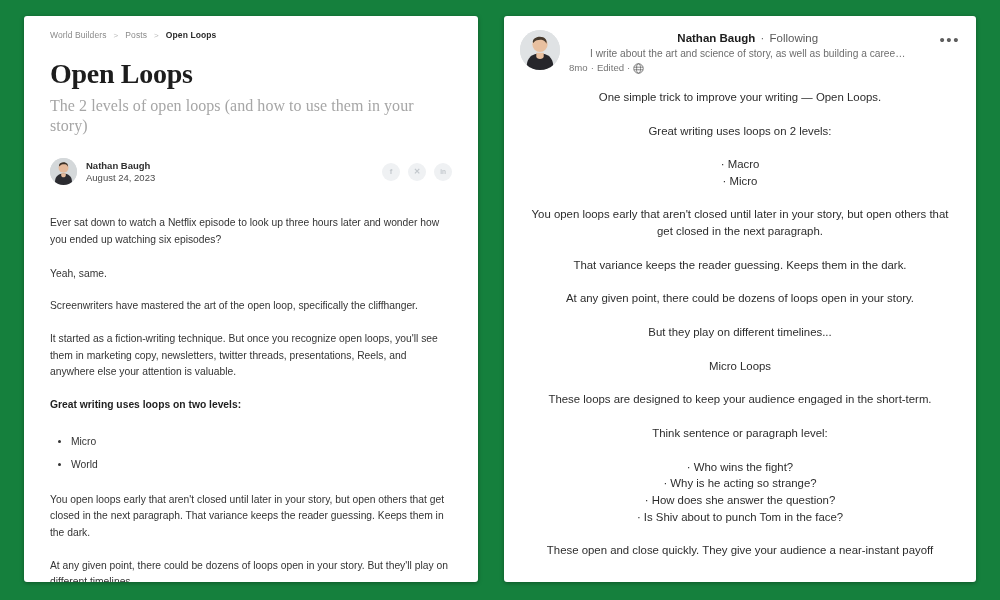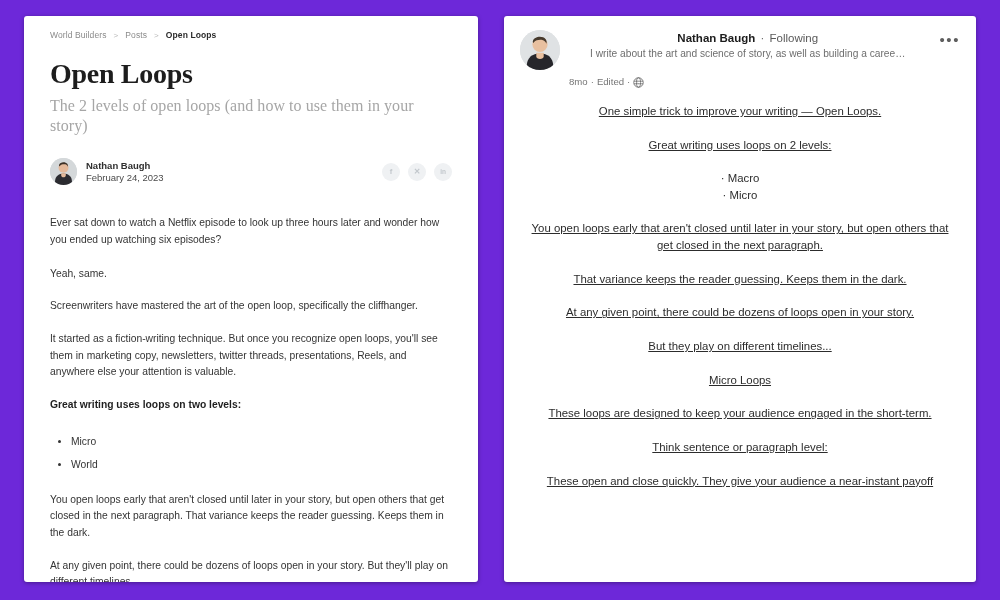--- a/index.html
+++ b/index.html
@@ -7,21 +7,21 @@
   html, body {
     margin: 0; padding: 0;
     width: 1000px; height: 600px;
     overflow: hidden;
     background: #333333;
     font-family: "Liberation Sans", sans-serif;
   }
   .stage {
     position: relative;
     width: 1000px; height: 600px;
-    background: #6d28d9;
+    background: #15803d;
   }
 
   
   .panel {
     position: absolute;
     background: #ffffff;
     overflow: hidden;
     border-radius: 3px;
     box-shadow: 0 1px 4px rgba(0,0,0,0.35);
   }
@@ -165,41 +165,40 @@
     overflow: hidden;
     text-overflow: ellipsis;
     max-width: 372px;
     margin-top: 1px;
   }
   .post-timestamp {
     font-size: 9.6px;
     color: #757575;
     display: flex; align-items: center;
     gap: 3px;
-    margin-top: 15px;
+    margin-top: 1px;
   }
   .globe-icon { display: inline-flex; align-items: center; }
   .globe-icon svg { display: block; }
   .post-menu {
     flex: 0 0 auto;
     color: #5e5e5e;
     font-size: 15px;
     letter-spacing: 1.6px;
     line-height: 1;
     cursor: pointer;
     padding: 2px 0 0 4px;
   }
 
   .post-body { padding: 0 6px; }
   .post-body p {
     font-size: 11.4px;
     line-height: 1.46;
     color: #2c2c2c;
     margin: 0 0 17px 0;
-    text-decoration: underline;
   }
   .post-body .blk {
     font-size: 11.4px;
     line-height: 1.46;
     color: #2c2c2c;
     margin: 0 0 17px 0;
   }
   .post-body .blk div { white-space: nowrap; }
 </style>
 </head>
@@ -227,21 +226,21 @@
             <svg viewBox="0 0 40 40" aria-hidden="true">
               <rect width="40" height="40" fill="#d4d8da"></rect>
               <circle cx="20" cy="14.5" r="7.4" fill="#e4b99a"></circle>
               <path d="M13.4 10.2c1.2-4.4 9.2-5.4 12.2-1.6 1 1.3 1 3.1.6 4.3-.6-2.3-2-3.1-3.6-3.5-2.6-.6-6.2.2-7.7 1.9-.8.9-1.2 1.6-1.5-1.1z" fill="#3b3026"></path>
               <path d="M20 23c7.2 0 12.5 4.6 12.5 11.6V40H7.5v-5.4C7.5 27.6 12.8 23 20 23z" fill="#2b2b30"></path>
               <path d="M16.6 22.6h6.8v3.3c0 1.6-1.5 2.6-3.4 2.6s-3.4-1-3.4-2.6v-3.3z" fill="#e4b99a"></path>
             </svg>
           </div>
           <div class="byline-text">
             <span class="byline-name">Nathan Baugh</span>
-            <span class="byline-date">February 24, 2023</span>
+            <span class="byline-date">August 24, 2023</span>
           </div>
         </div>
         <div class="share-icons">
           <div class="share-btn fb-btn">f</div>
           <div class="share-btn x-btn">✕</div>
           <div class="share-btn in-btn">in</div>
         </div>
       </div>
 
       <div class="article-body">
@@ -307,19 +306,25 @@
           <div>· Macro</div>
           <div>· Micro</div>
         </div>
         <p>You open loops early that aren't closed until later in your story, but open others that get closed in the next paragraph.</p>
         <p>That variance keeps the reader guessing. Keeps them in the dark.</p>
         <p>At any given point, there could be dozens of loops open in your story.</p>
         <p>But they play on different timelines...</p>
         <p>Micro Loops</p>
         <p>These loops are designed to keep your audience engaged in the short-term.</p>
         <p>Think sentence or paragraph level:</p>
+        <div class="blk">
+          <div>· Who wins the fight?</div>
+          <div>· Why is he acting so strange?</div>
+          <div>· How does she answer the question?</div>
+          <div>· Is Shiv about to punch Tom in the face?</div>
+        </div>
         <p>These open and close quickly. They give your audience a near-instant payoff</p>
       </div>
 
     </div>
   </div>
 
 </div>
 
 </body></html>

